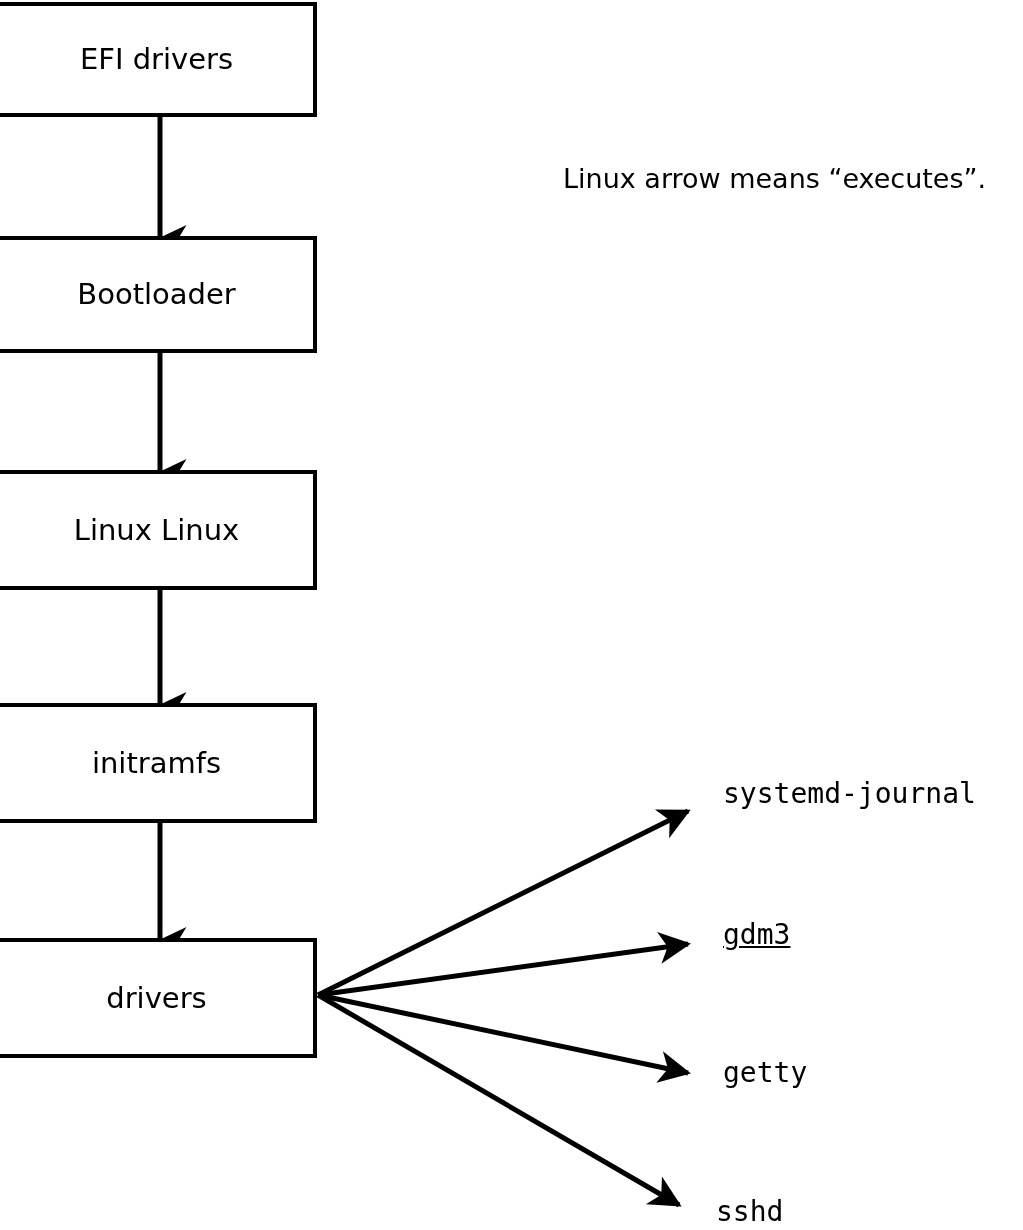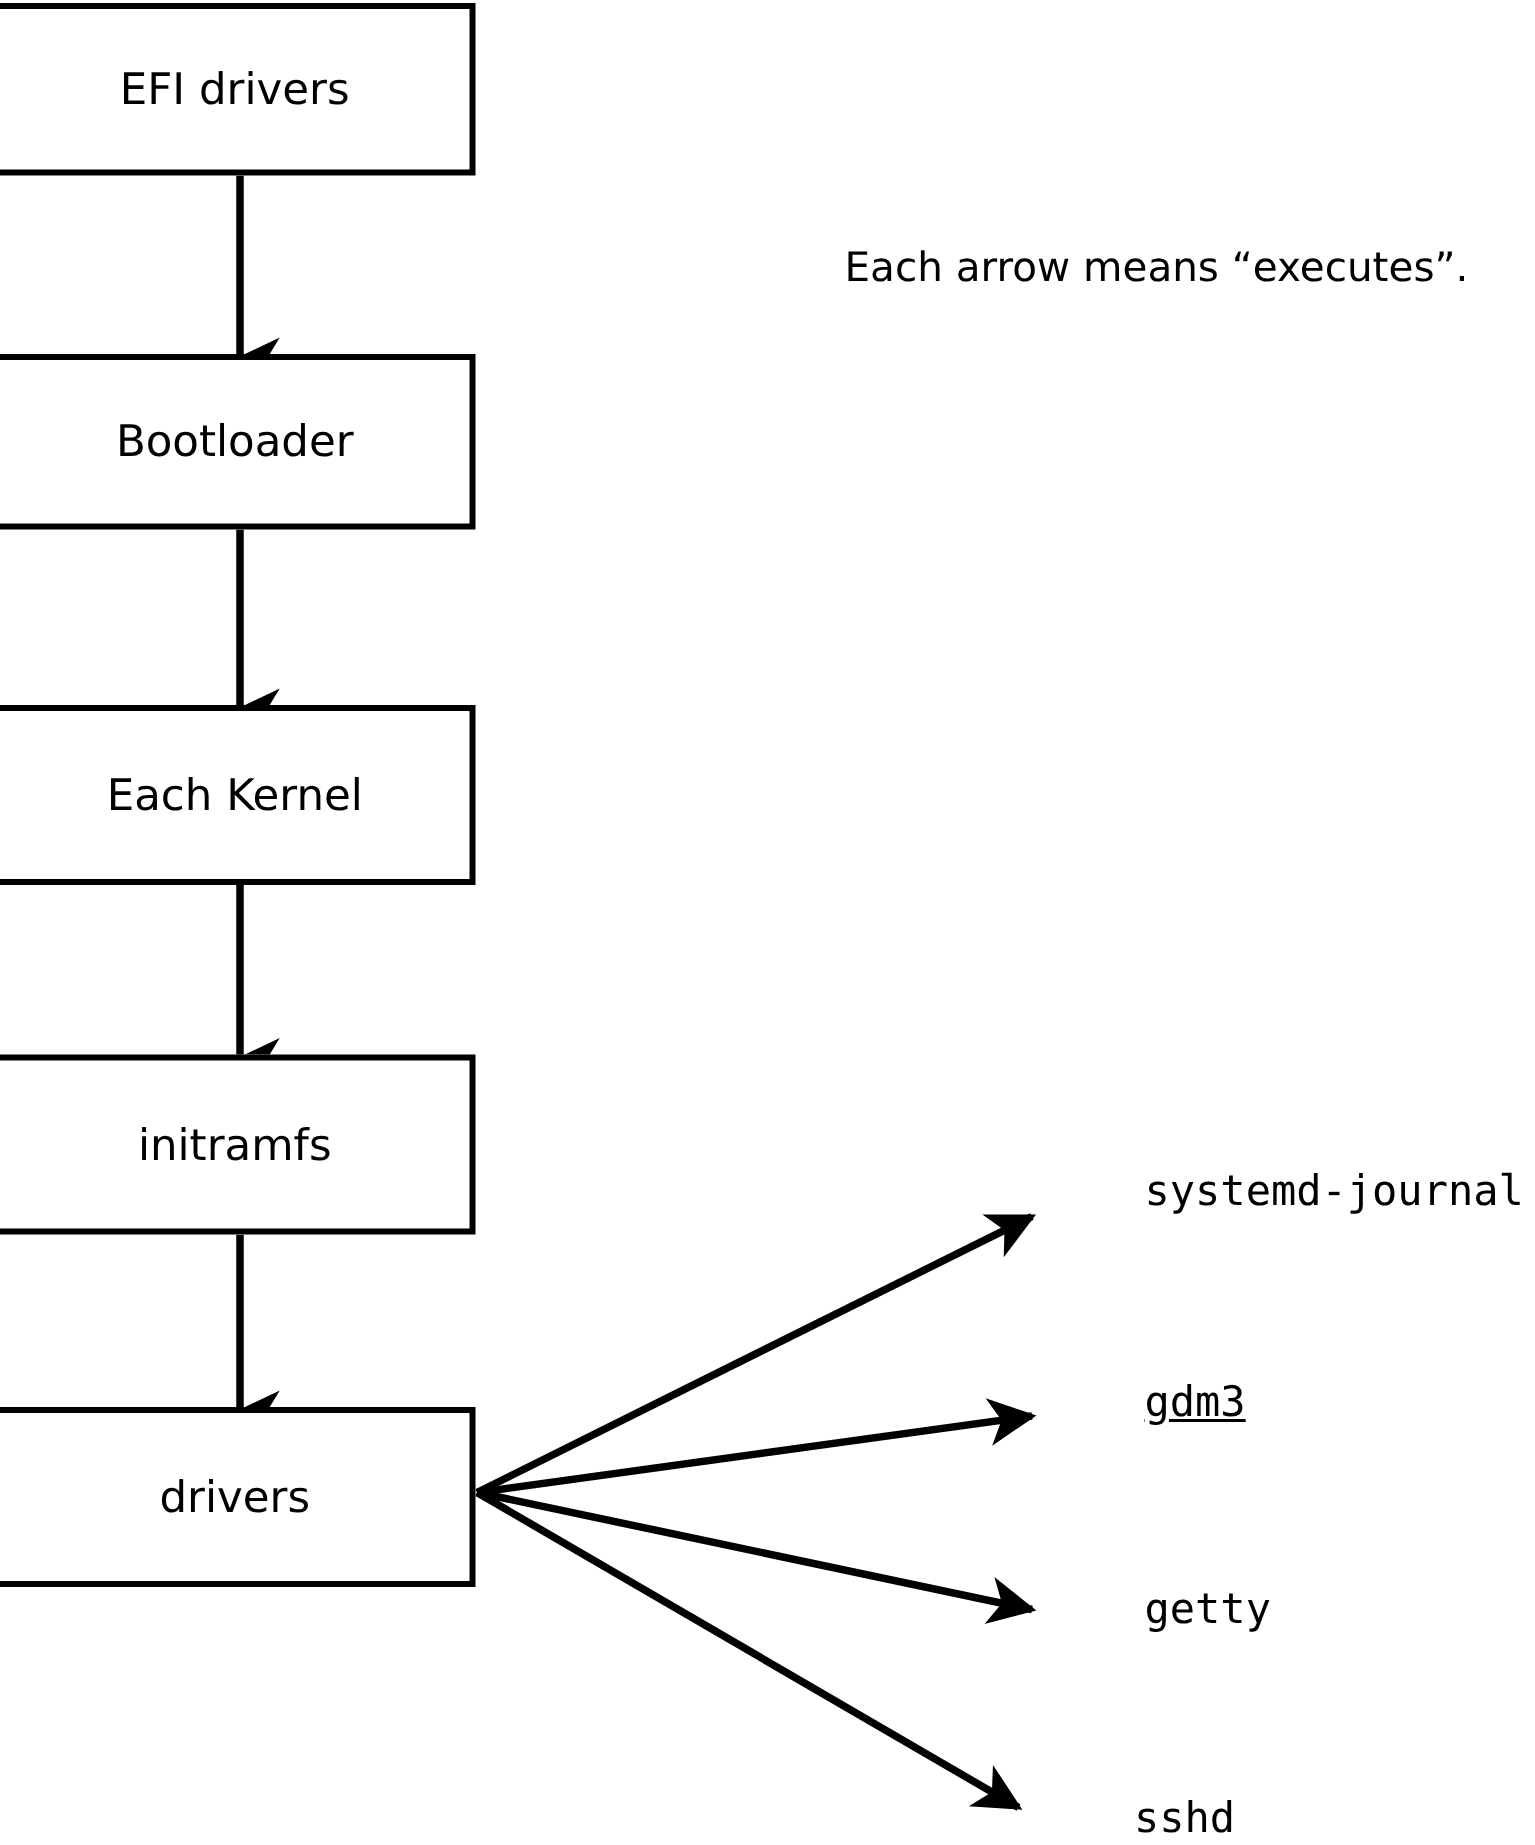--- a/index.html
+++ b/index.html
@@ -37,21 +37,20 @@
     font-size: 27px;
     color: #000000;
     white-space: nowrap;
   }
   .leaf-label {
     position: absolute;
     font-family: "DejaVu Sans Mono", monospace;
     font-size: 28px;
     color: #000000;
     white-space: nowrap;
-    margin-left: 40px;
   }
   svg.edges {
     position: absolute;
     left: 0;
     top: 0;
     width: 1023px;
     height: 1230px;
     pointer-events: none;
   }
 </style>
@@ -87,32 +86,32 @@
 
   <div class="node-box" style="left:-4px; top:2px; width:321px; height:115px;">
     <span class="node-label">EFI drivers</span>
   </div>
 
   <div class="node-box" style="left:-4px; top:236px; width:321px; height:117px;">
     <span class="node-label">Bootloader</span>
   </div>
 
   <div class="node-box" style="left:-4px; top:470px; width:321px; height:120px;">
-    <span class="node-label">Each Kernel</span>
+    <span class="node-label">Linux Linux</span>
   </div>
 
   <div class="node-box" style="left:-4px; top:703px; width:321px; height:120px;">
     <span class="node-label">initramfs</span>
   </div>
 
   <div class="node-box" style="left:-4px; top:938px; width:321px; height:120px;">
     <span class="node-label">drivers</span>
   </div>
 
-  <div class="legend-note" style="left:563px; top:163px;">Each arrow means “executes”.</div>
+  <div class="legend-note" style="left:563px; top:163px;">Linux arrow means “executes”.</div>
 
   <div class="leaf-label" style="left:723px; top:777px;">systemd-journal</div>
 
   <div class="leaf-label" style="left:723px; top:918px;text-decoration:underline;">gdm3</div>
 
   <div class="leaf-label" style="left:723px; top:1056px;">getty</div>
 
   <div class="leaf-label" style="left:716px; top:1195px;text-align:center;">sshd</div>
 
 </div>

